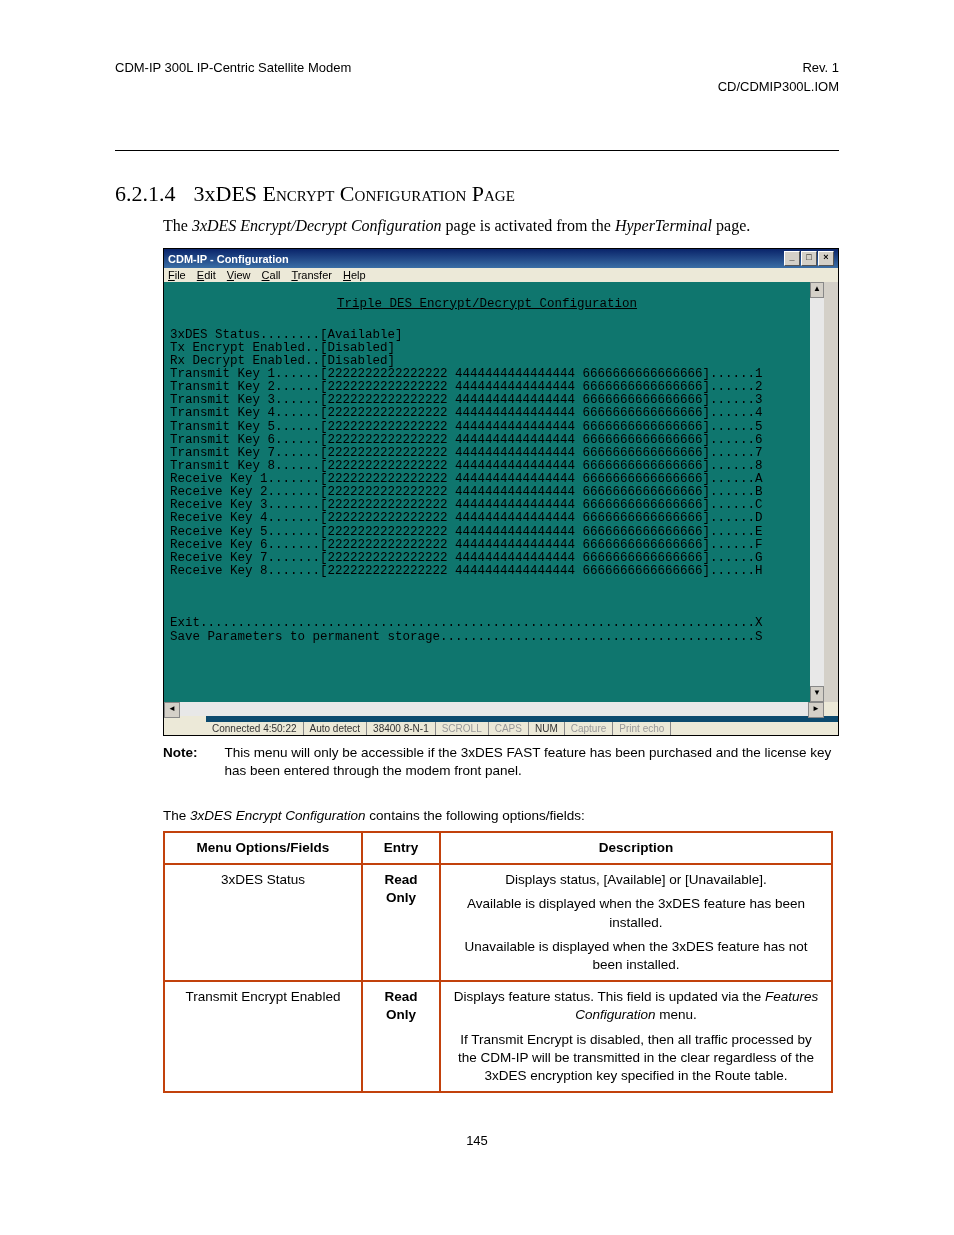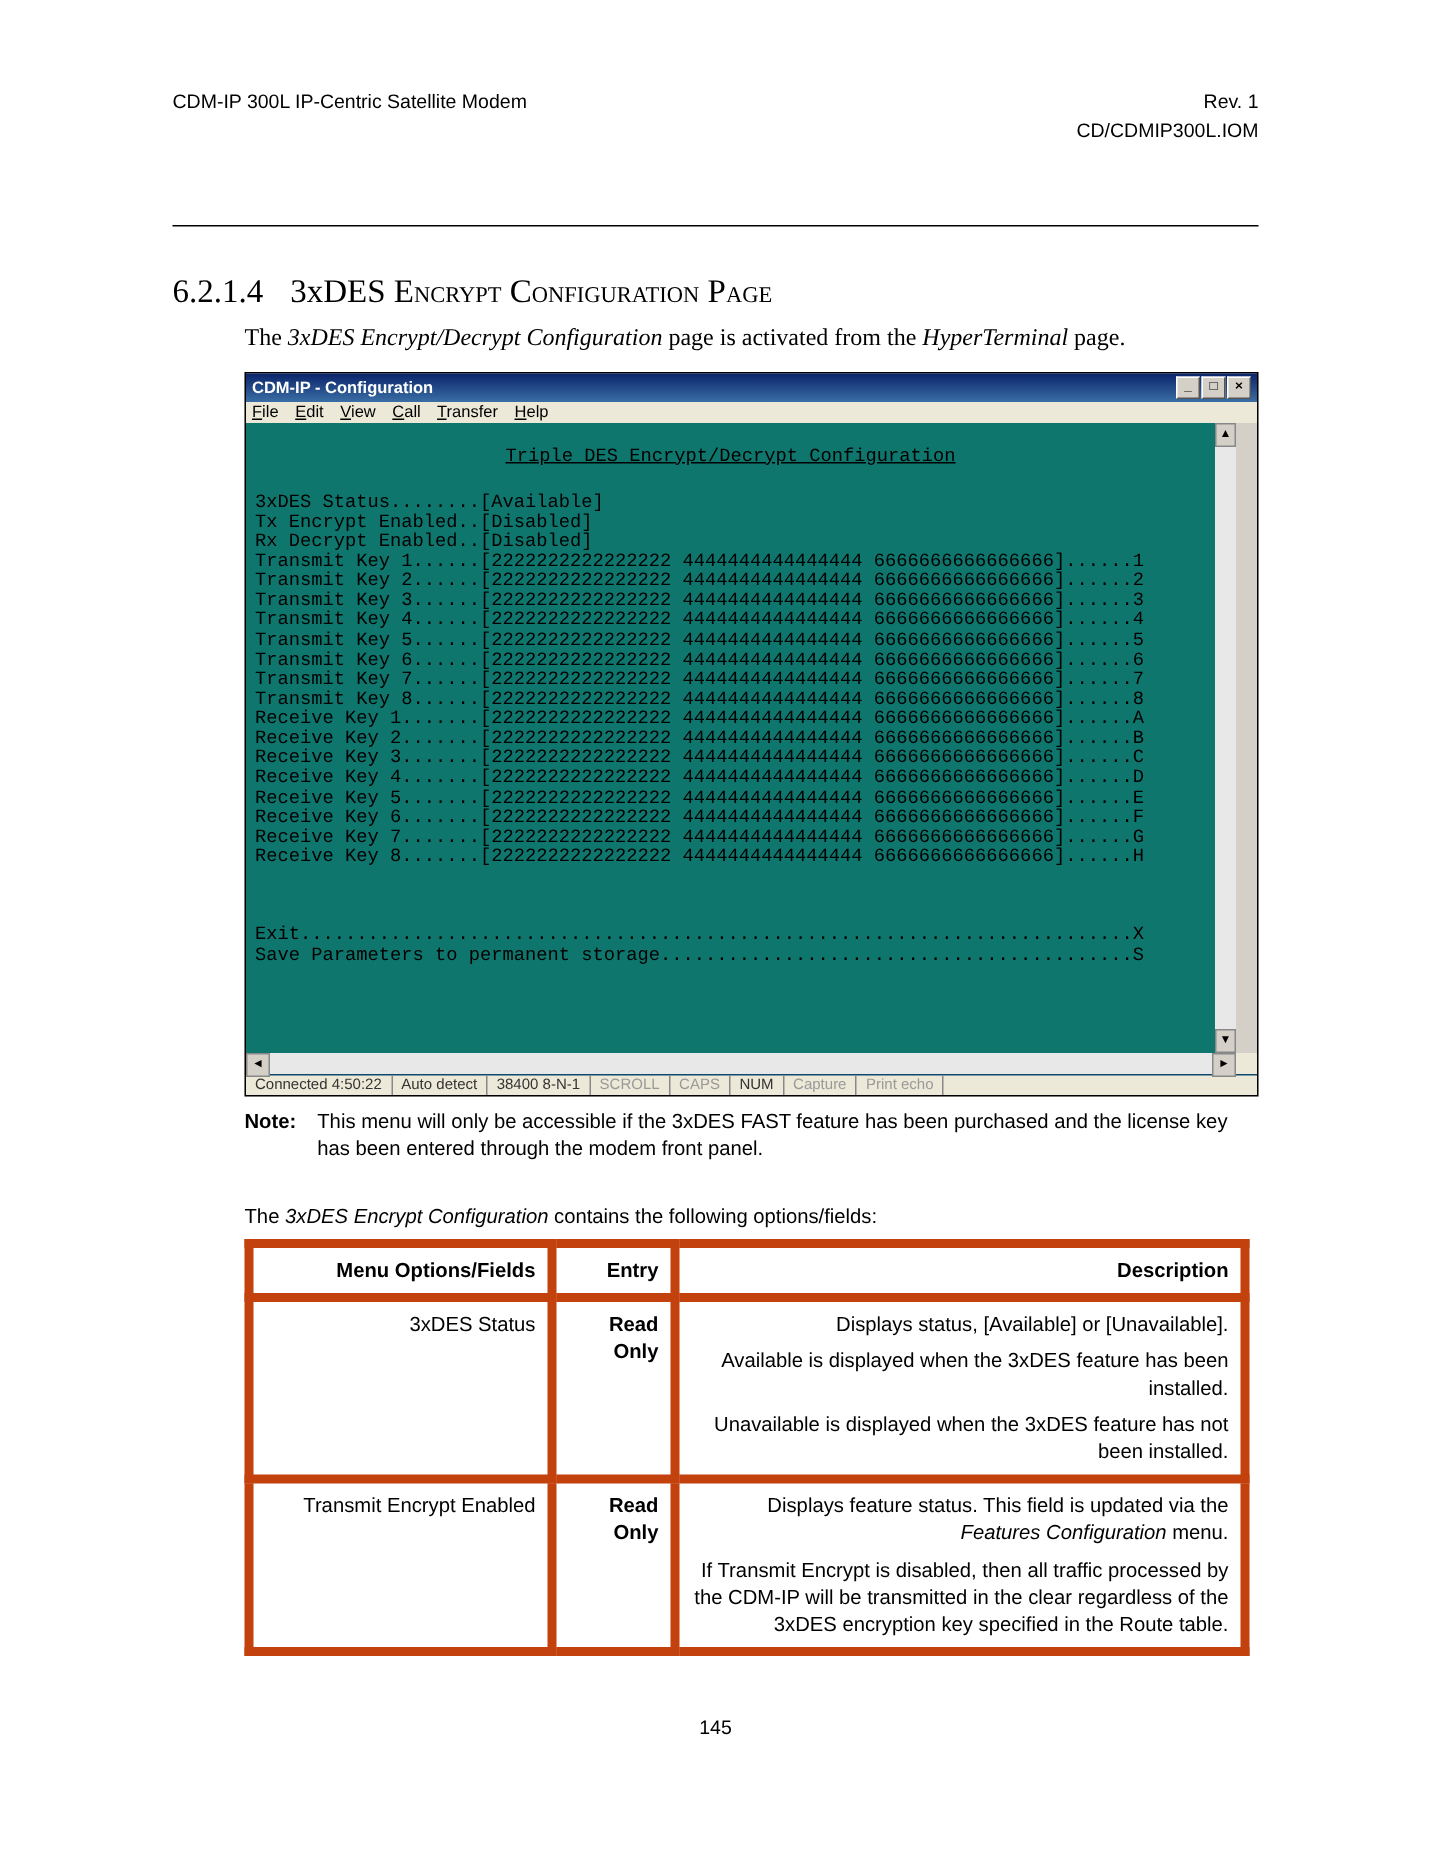--- a/index.html
+++ b/index.html
@@ -129,55 +129,56 @@
     background:#e8e8e8;
     margin: 0 14px 0 0;
     display:flex;
     justify-content:space-between;
   }
   .hscroll .scrbtn { width:14px; height:14px;}
   .statusbar {
     display:flex;
     font-size:10px;
     padding:0;
-    border-top:1px solid #0c4a6e;
+    border-top:6px solid #0c4a6e;
+    margin-left:42px;
   }
   .statusbar div {
     border-right:1px solid #888;
     padding:1px 6px;
     color:#333;
   }
   .statusbar .dim { color:#999; }
   
   .note {
     margin: 6px 0 0 48px;
     font-size: 13.5px;
     display:flex;
-    gap:14px;
+    gap:27px;
     line-height:1.35;
   }
   .note .lbl { font-weight:bold; flex-shrink:0;}
   
   p.intro {
     margin: 26px 0 6px 48px;
     font-size:13.5px;
     line-height:1.35;
   }
   
   table.opts {
     margin: 0 0 0 48px;
     border-collapse: collapse;
     width: 670px;
     font-size: 13.5px;
   }
   table.opts th, table.opts td {
-    border:6px solid #c2410c;
+    border:2px solid #c2410c;
     padding:6px 8px;
     vertical-align:top;
-    text-align:right;
+    text-align:center;
     line-height:1.35;
   }
   table.opts th {
     font-weight:bold;
   }
   table.opts td.entry { font-weight:bold; width:60px;}
   table.opts td.field { width:180px;}
   table.opts td p { margin:0 0 6px 0;}
   table.opts td p:last-child{margin-bottom:0;}
   .footer {

